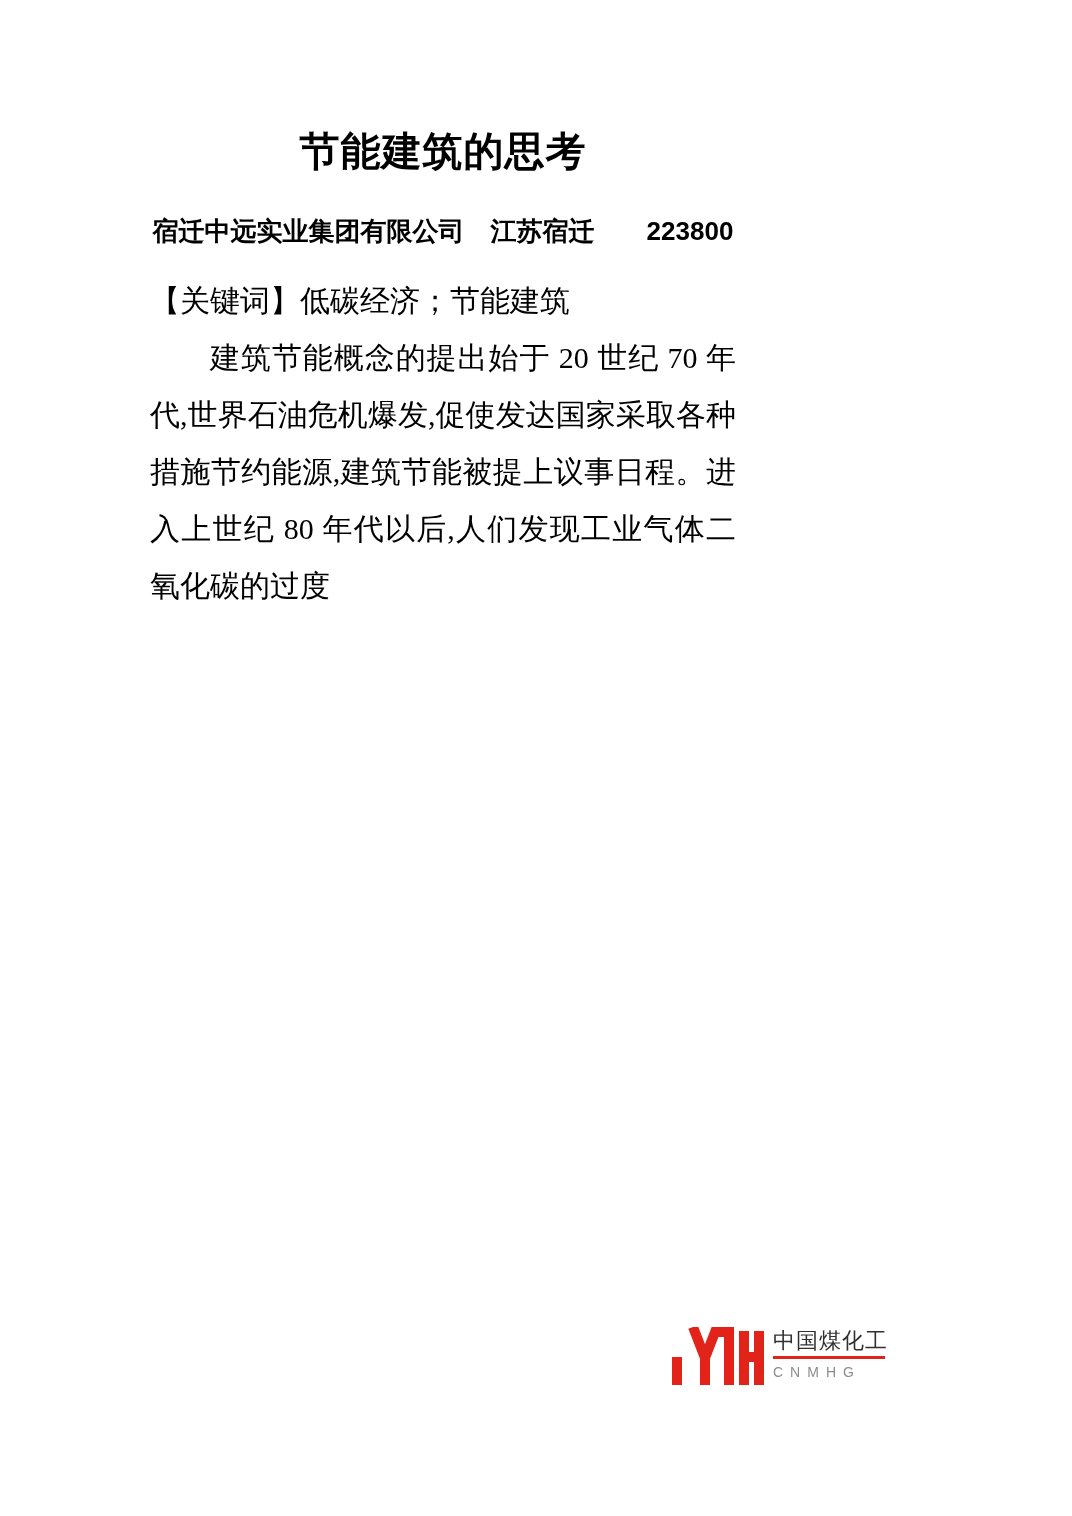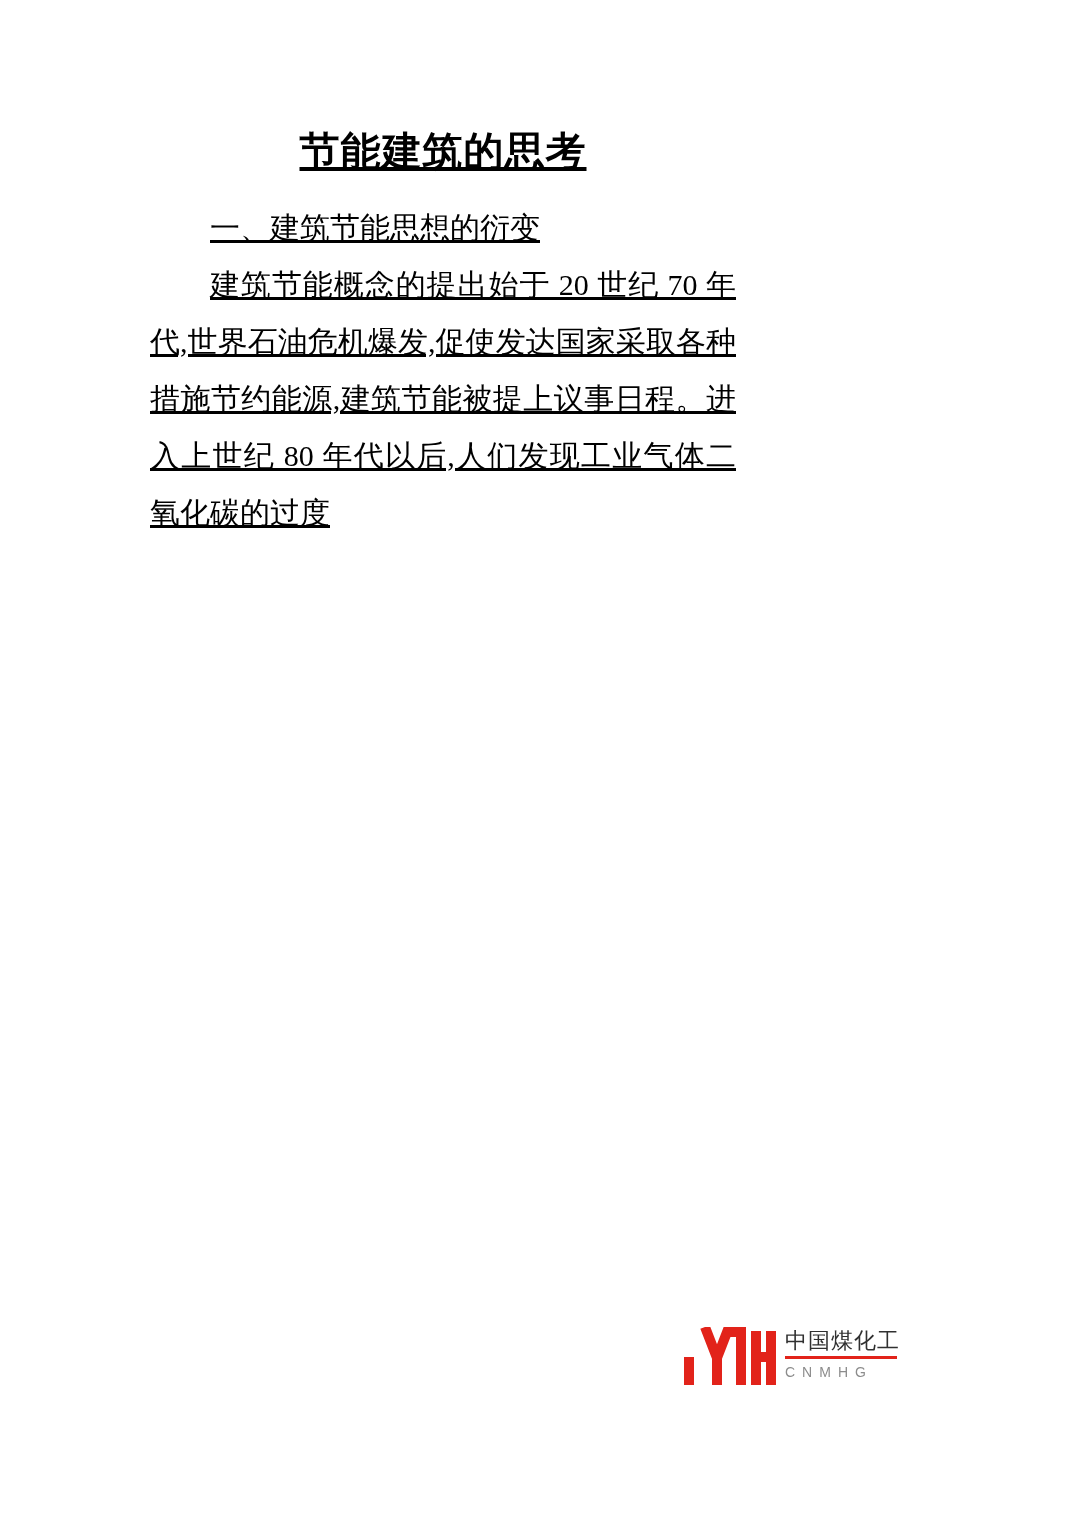--- a/index.html
+++ b/index.html
@@ -10,21 +10,20 @@
     overflow: hidden;
     font-family: "Liberation Serif", "DejaVu Serif", serif;
     color: #000000;
   }
   .page {
     box-sizing: border-box;
     width: 888px;
     height: 1516px;
     padding: 128px 152px 0 150px;
     position: relative;
-    text-decoration: underline;
   }
   .doc-title {
     margin: 0;
     font-size: 40px;
     line-height: 48px;
     font-weight: bold;
     text-align: center;
     letter-spacing: 1px;
     font-family: "Liberation Serif", "DejaVu Serif", serif;
   }
@@ -54,21 +53,20 @@
   
   .watermark {
     position: absolute;
     left: 672px;
     top: 1325px;
     width: 240px;
     height: 90px;
     background: #ffffff;
     display: flex;
     align-items: flex-start;
-    justify-content: center;
   }
   .wm-glyph { flex: 0 0 auto; margin-top: 2px; }
   .wm-text {
     margin-left: 9px;
     margin-top: 4px;
     font-family: "Liberation Sans", "DejaVu Sans", sans-serif;
   }
   .wm-cn {
     font-size: 22px;
     line-height: 24px;
@@ -91,23 +89,24 @@
   }
 </style>
 </head>
 <body>
 
 <div class="page">
 
   <h1 class="doc-title">节能建筑的思考</h1>
 
 
+  <div class="doc-affiliation">宿迁中远实业集团有限公司　江苏宿迁　　223800</div>
 
   <div class="doc-body">
-    <p class="indent">一、建筑节能思想的衍变</p>
+    <p>【关键词】低碳经济；节能建筑</p>
     <p class="indent">建筑节能概念的提出始于 20 世纪 70 年代,世界石油危机爆发,促使发达国家采取各种措施节约能源,建筑节能被提上议事日程。进入上世纪 80 年代以后,人们发现工业气体二氧化碳的过度</p>
   </div>
 
 </div>
 
 <div class="watermark">
   <svg class="wm-glyph" width="92" height="58" viewBox="0 0 92 58">
     <g stroke="#e2231a" stroke-width="10" fill="none">
 
       <line x1="5" y1="30" x2="5" y2="58"></line>

